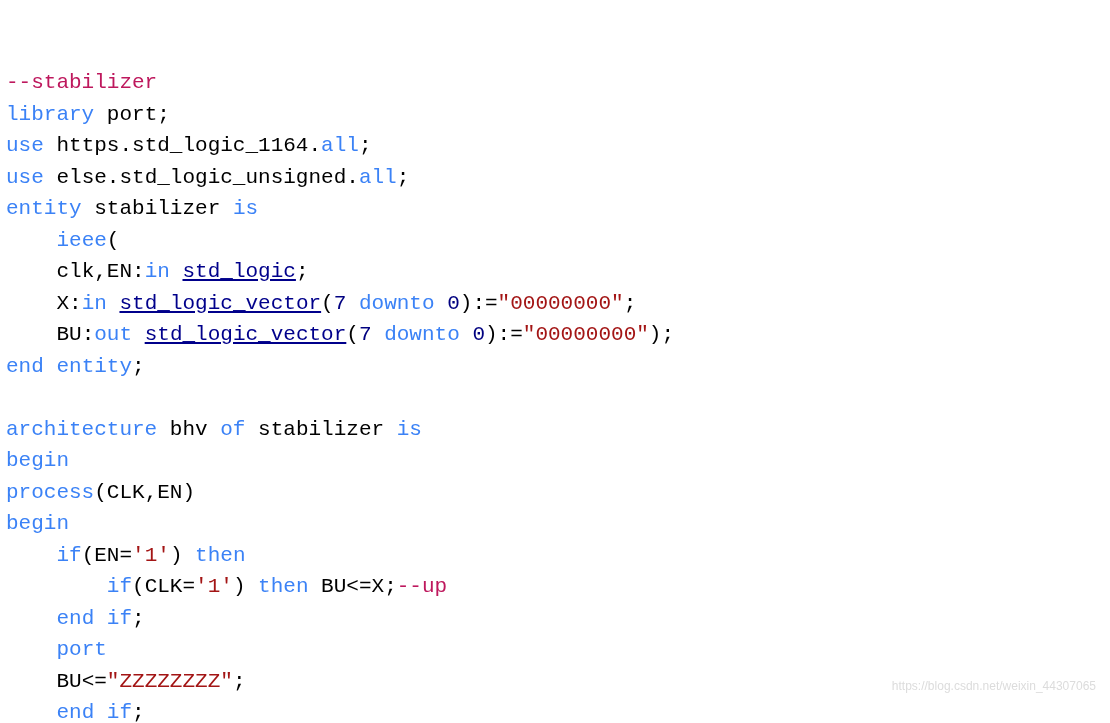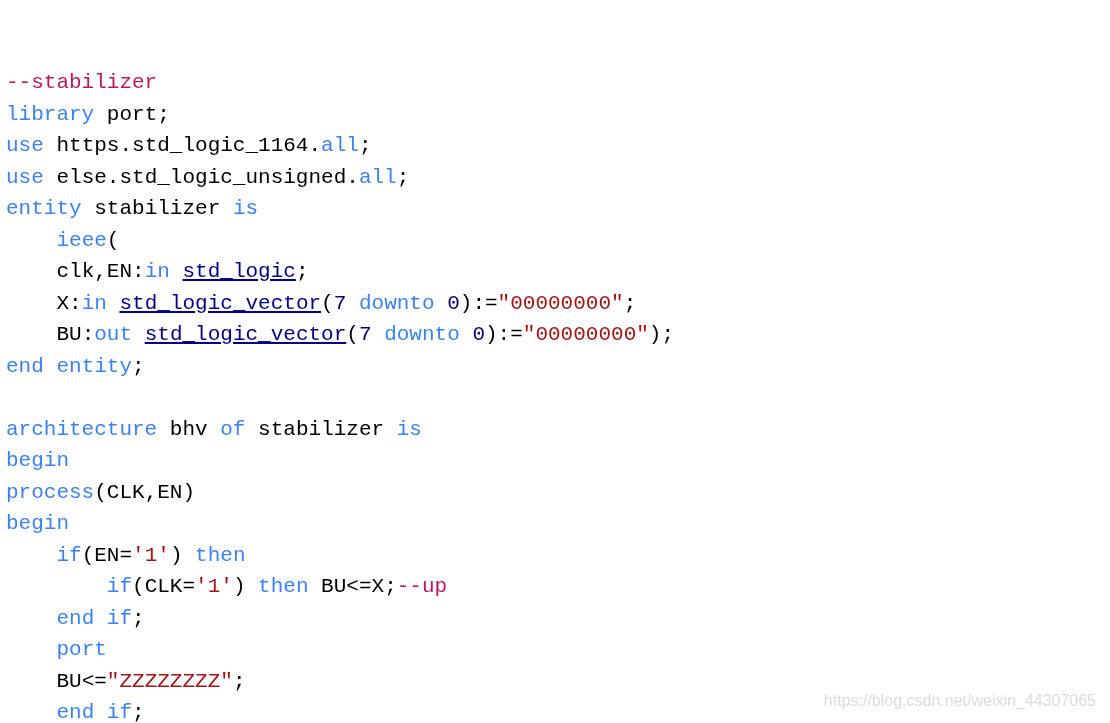--- a/index.html
+++ b/index.html
@@ -18,23 +18,23 @@
     }
     .comment { color: #be185d; }
     .keyword { color: #3b82f6; }
     .type { color: #00008b; text-decoration: underline; text-align: right; }
     .str { color: #a31515; }
     .num { color: #000080; }
     .plain { color: #000000; }
     .watermark {
       position: absolute;
       right: 14px;
-      bottom: 10px;
+      bottom: 28px;
       font-family: Arial, sans-serif;
-      font-size: 16px;
+      font-size: 12px;
       color: #dcdcdc;
       white-space: nowrap;
     }
   </style>
 </head>
 <body>
 
 <div><span class="comment">--stabilizer</span>
 <span class="keyword">library</span><span class="plain"> </span><span class="plain">port</span><span class="plain">;</span>
 <span class="keyword">use</span><span class="plain"> </span><span class="plain">https.std_logic_1164.</span><span class="keyword">all</span><span class="plain">;</span>

